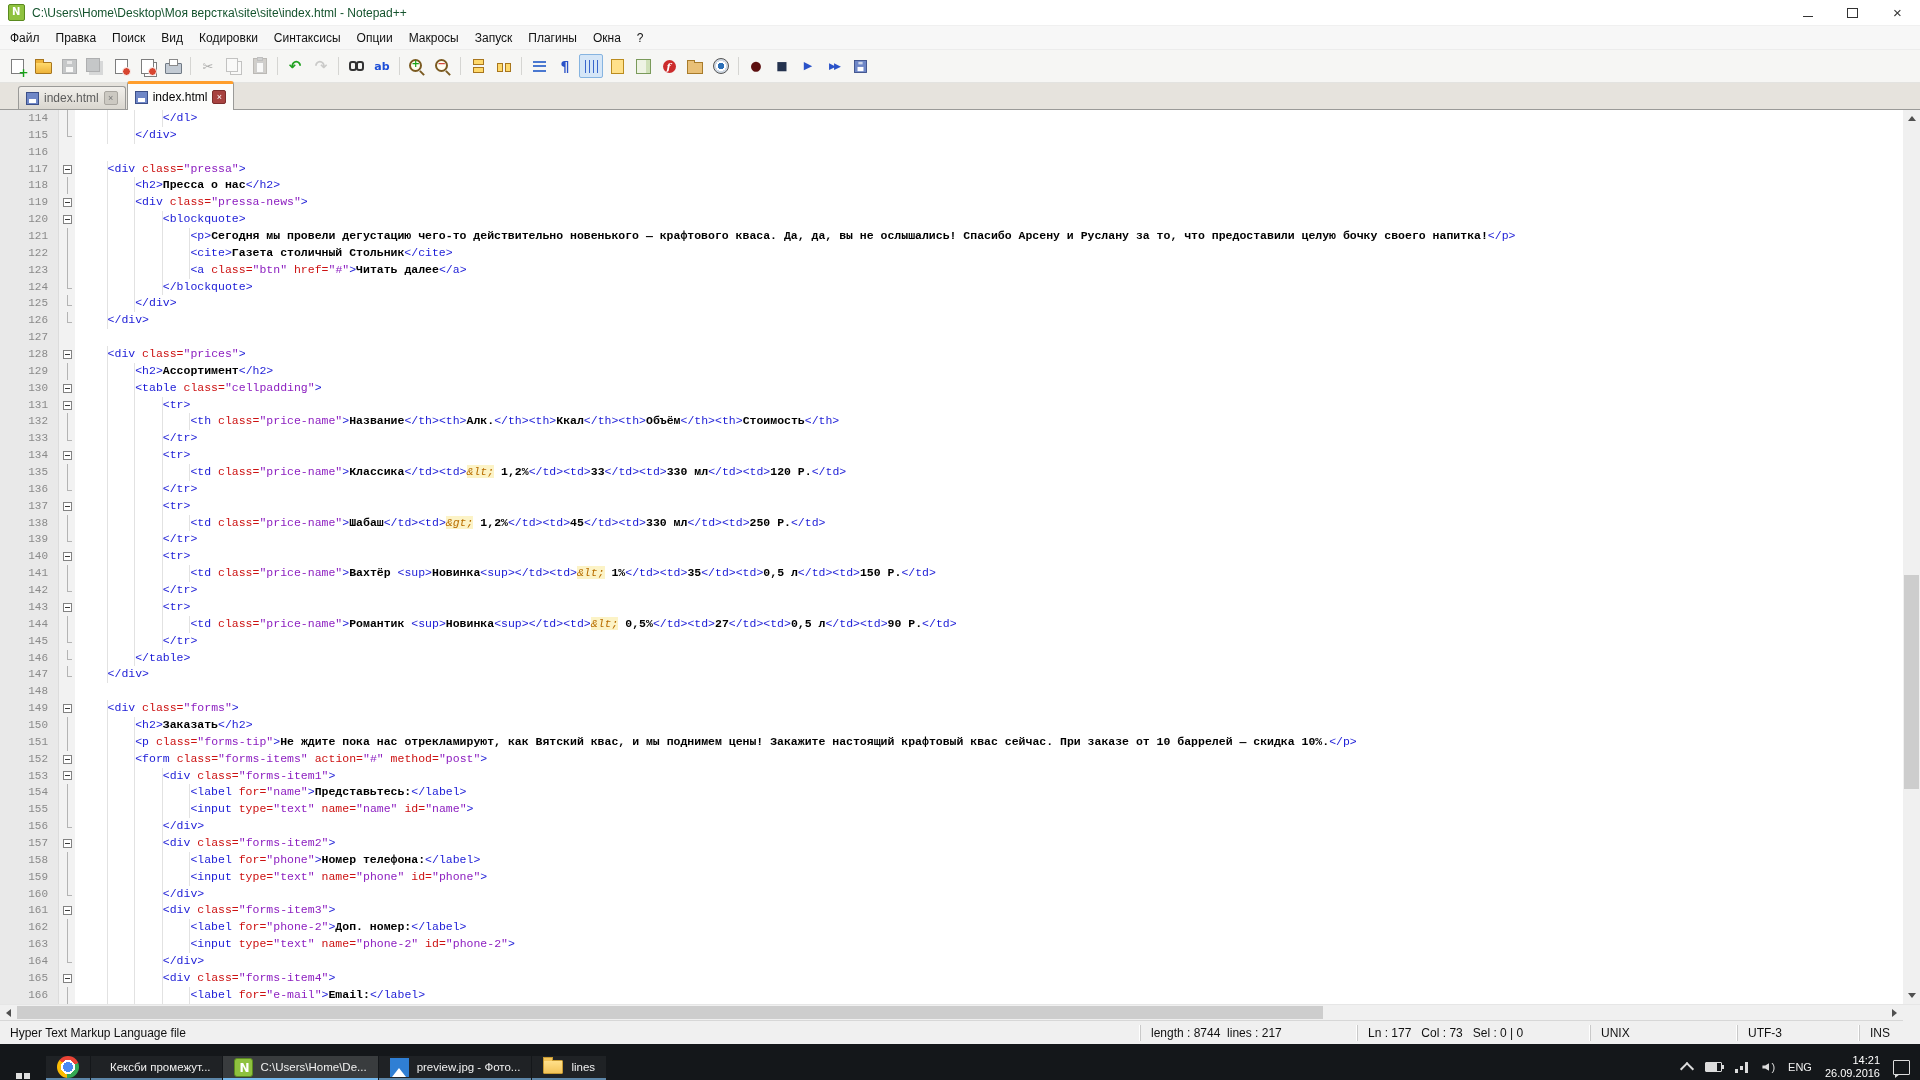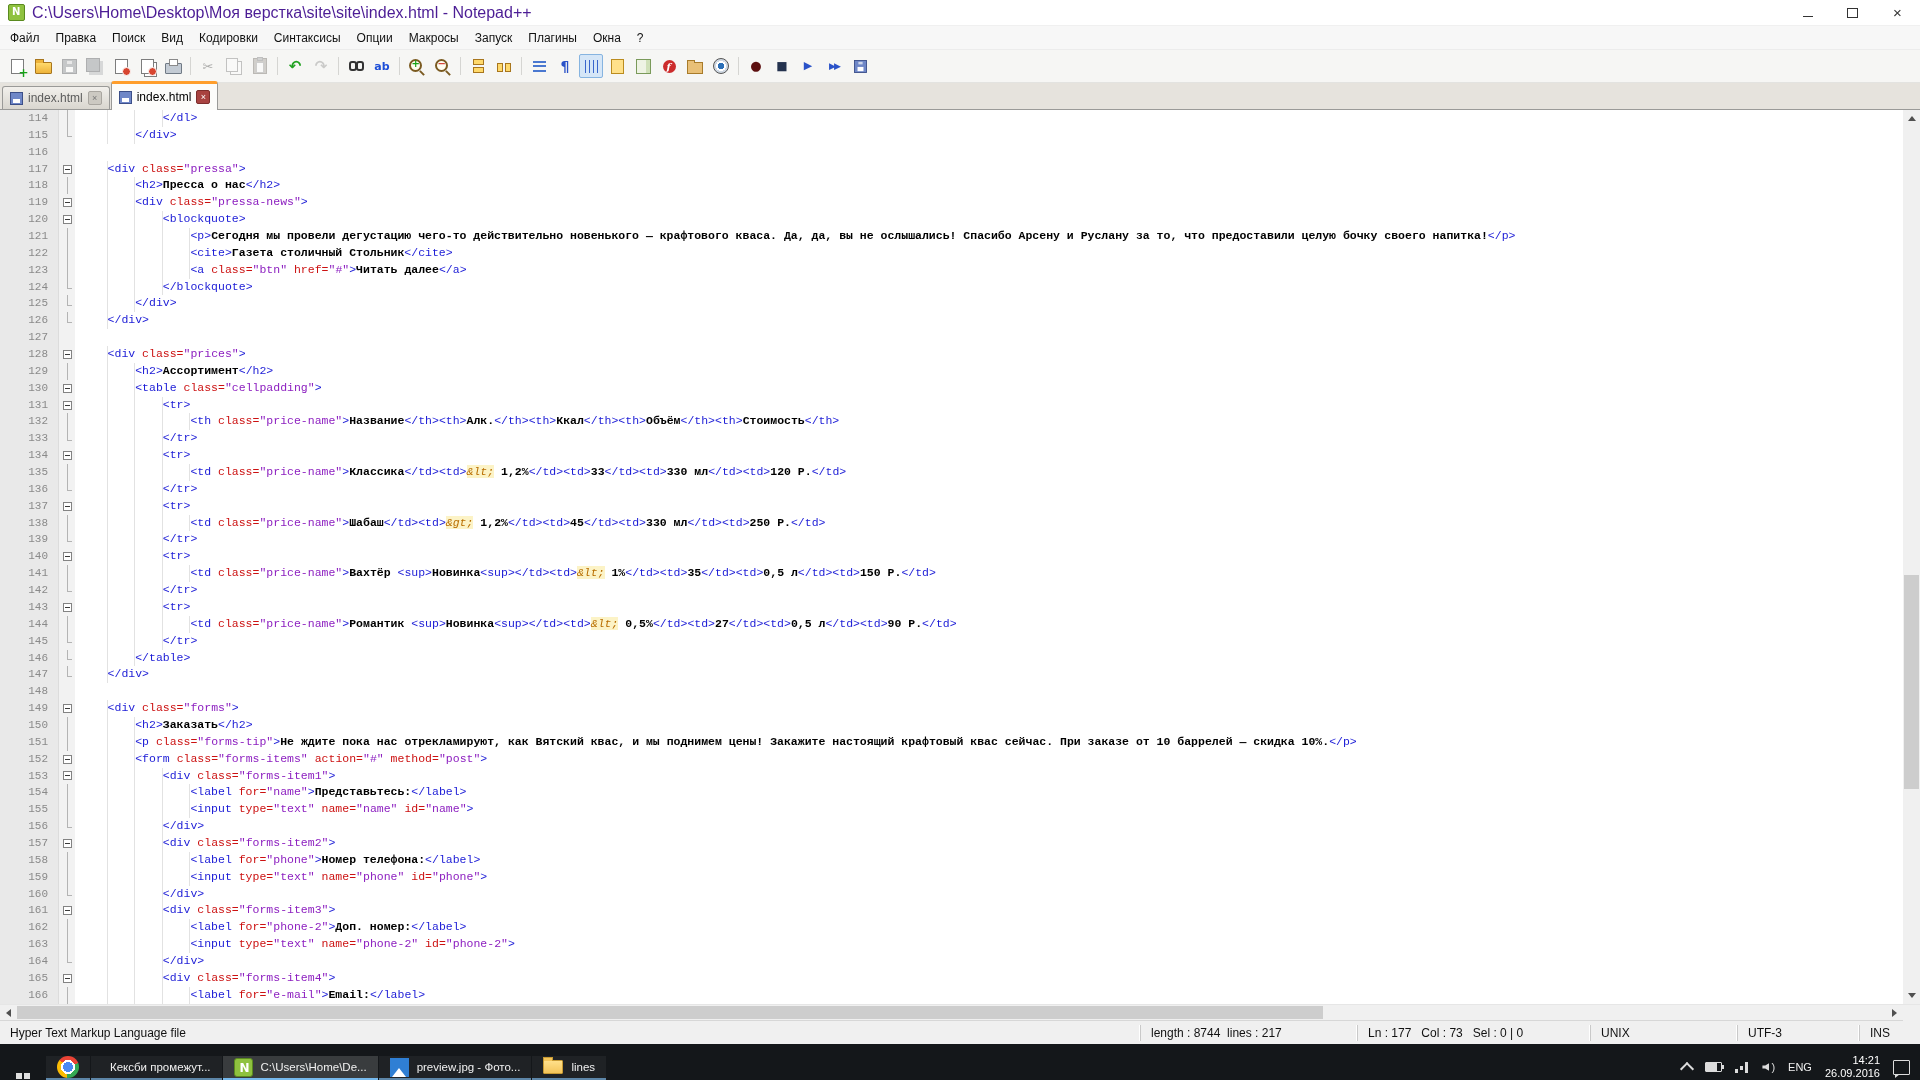--- a/index.html
+++ b/index.html
@@ -3,21 +3,21 @@
 <meta charset="utf-8">
 <style>
   html,body{margin:0;padding:0;width:1920px;height:1080px;overflow:hidden;background:#000;
     font-family:"Liberation Sans",sans-serif;-webkit-font-smoothing:antialiased}
   .app{width:1920px;height:1080px;display:flex;flex-direction:column}
 
   
   .titlebar{height:26px;background:#fff;display:flex;align-items:center;border-bottom:1px solid #f0f0f0;box-sizing:border-box}
   .app-ico{width:15px;height:15px;margin:0 7px 0 8px;border-radius:2px;background:#8fc23f;position:relative;border:1px solid #5a8a1f}
   .app-ico::before{content:'N';position:absolute;left:3px;top:0;color:#fff;font:bold 10px/14px "DejaVu Sans",sans-serif}
-  .title-text{font-size:16px;color:#4c1d95}
+  .title-text{font-size:12px;color:#14532d}
   .win-btns{margin-left:auto;display:flex;height:100%}
   .win-btn{width:45px;height:100%;display:flex;align-items:center;justify-content:center;color:#333}
   .glyph-min{width:10px;border-bottom:1px solid #333;height:1px;margin-top:6px}
   .glyph-max{width:9px;height:8px;border:1px solid #333}
   .glyph-close{font-size:15px;line-height:15px}
 
   
   .menubar{height:24px;background:#f7f7f7;display:flex;align-items:center;padding-left:2px;border-bottom:1px solid #ececec;box-sizing:border-box}
   .menu-item{font-size:12px;color:#111;padding:0 8px;line-height:24px}
 
@@ -71,21 +71,21 @@
   .k-folder2{width:14px;height:10px;background:#e9c077;border:1px solid #a87b2a;margin-top:3px}
   .k-folder2::before{content:'';position:absolute;top:-3px;left:-1px;width:6px;height:2px;background:#e9c077;border:1px solid #a87b2a;border-bottom:none}
   .k-eye{width:14px;height:14px;border-radius:50%;border:1px solid #555;background:radial-gradient(circle,#2a6fb8 0 3px,#fff 3px 5px,#cfd8e2 5px)}
   .k-record{font-size:13px;color:#5c0f0f;line-height:14px}
   .k-stop{font-size:12px;color:#24324e;line-height:14px}
   .k-play{font-size:11px;color:#2a52c8;line-height:14px}
   .k-play-multi{font-size:9px;color:#2a52c8;letter-spacing:-2px;line-height:14px}
   .k-floppy-sm{transform:scale(.85)}
 
   
-  .tabbar{height:27px;background:#e6e3dd;display:flex;align-items:flex-end;padding-left:2px;border-bottom:1px solid #9a9a98;box-sizing:border-box}
+  .tabbar{height:27px;background:#e6e3dd;display:flex;align-items:flex-end;padding-left:18px;border-bottom:1px solid #9a9a98;box-sizing:border-box}
   .tab{height:22px;display:flex;align-items:center;gap:5px;padding:0 7px;margin-right:1px;border:1px solid #9a9a98;border-bottom:none;
        background:linear-gradient(#f2f0ec,#d9d6cf);color:#5c5c5c;font-size:12px;border-radius:3px 3px 0 0;position:relative}
   .tab.active{height:26px;background:#fcfcfa;color:#000;border-top:3px solid #ff9e2c;margin-bottom:-1px}
   .tab-floppy{width:11px;height:11px;background:#6f87c7;border:1px solid #3c4f88;position:relative;display:inline-block}
   .tab-floppy::before{content:'';position:absolute;left:2px;right:2px;bottom:1px;height:4px;background:#fff}
   .tab-close{width:12px;height:12px;display:flex;align-items:center;justify-content:center;font-size:9px;color:#777;background:#ccc9c2;border:1px solid #a9a6a0;border-radius:2px;line-height:10px}
   .tab.active .tab-close{background:#a8423f;border-color:#7c2d2b;color:#fff}
 
   
   .editor{position:relative;height:894px;background:#fff;overflow:hidden}

